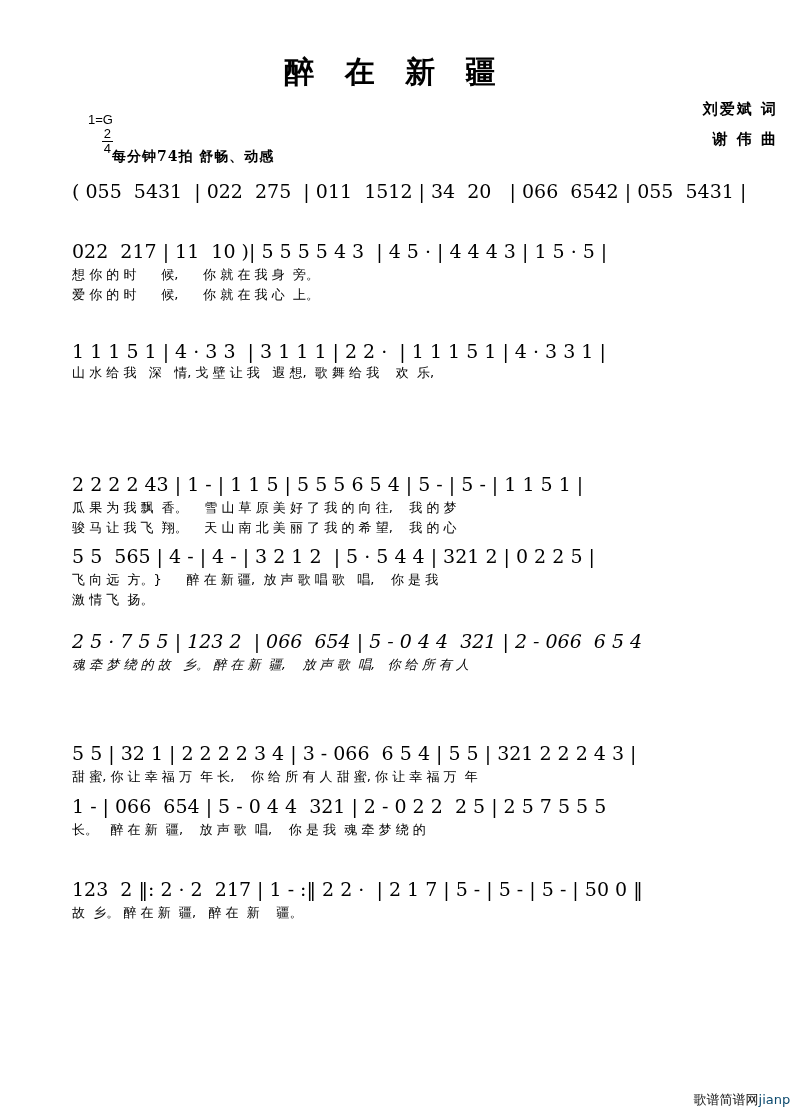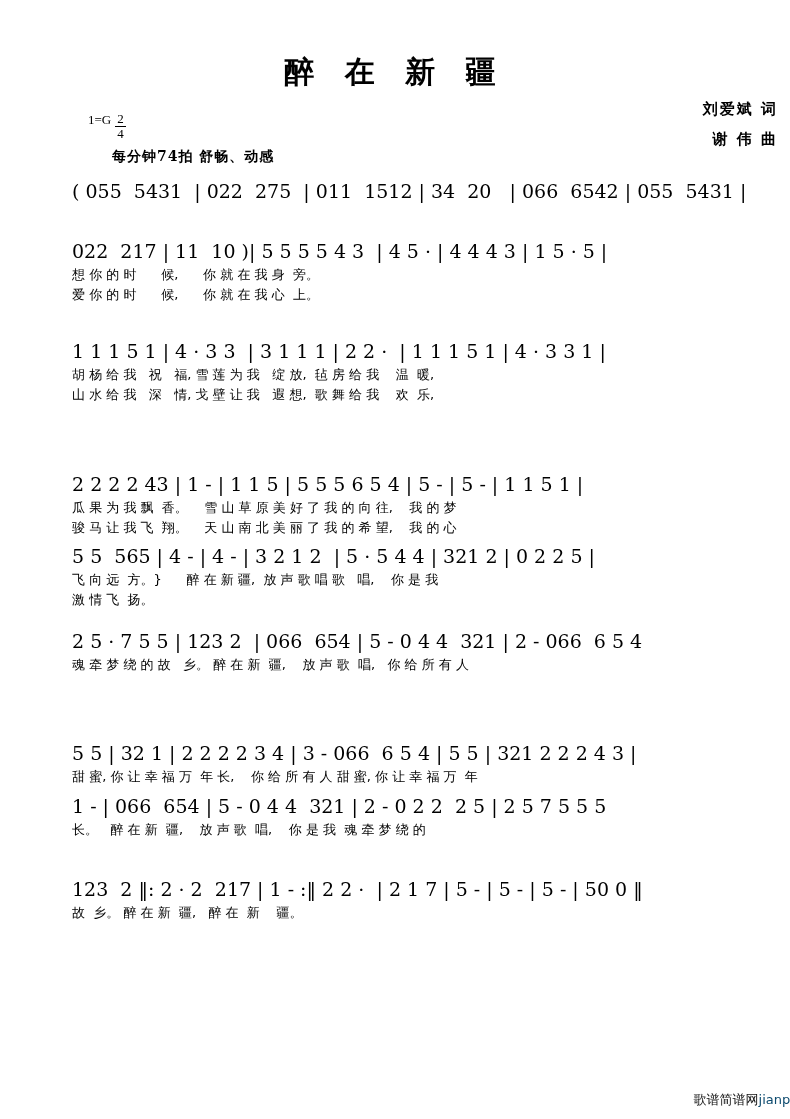--- a/index.html
+++ b/index.html
@@ -26,22 +26,22 @@
     position:absolute;right:52px;
     font-family:"DejaVu Serif","Liberation Serif",serif;
     font-size:15px;font-weight:bold;letter-spacing:2px;text-align:right;
   }
   .credit.c1{top:100px;}
   .credit.c2{top:130px;}
 
   
   .keysig{
     position:absolute;left:88px;top:112px;
-    font-size:13px;font-family:Liberation Serif, serif;
-    display:flex;align-items:flex-start;
+    font-size:13px;font-family:Liberation Sans, sans-serif;
+    display:flex;align-items:flex-end;flex-direction:column;
   }
   .keysig .frac{
     display:inline-block;text-align:center;line-height:1.05;
     margin-left:4px;font-size:13px;
   }
   .keysig .frac .num{display:block;border-bottom:1px solid #000;padding:0 2px;}
   .keysig .frac .den{display:block;padding:0 2px;}
 
   .tempo{
     position:absolute;left:68px;top:148px;
@@ -104,37 +104,36 @@
   </div>
 
   <div class="system" style="top:240px;">
     <div class="notes">022  217 | 11  10 )| 5 5 5 5 4 3  | 4 5 · | 4 4 4 3 | 1 5 · 5 |</div>
     <div class="lyric">想 你 的 时      候,      你 就 在 我 身  旁。</div>
     <div class="lyric l2">爱 你 的 时      候,      你 就 在 我 心  上。</div>
   </div>
 
   <div class="system" style="top:340px;">
     <div class="notes">1 1 1 5 1 | 4 · 3 3  | 3 1 1 1 | 2 2 ·  | 1 1 1 5 1 | 4 · 3 3 1 |</div>
-    <div class="lyric">胡 杨 给 我   祝   福, 雪 莲 为 我   绽 放,  毡 房 给 我    温  暖,</div>
     <div class="lyric l2">山 水 给 我   深   情, 戈 壁 让 我   遐 想,  歌 舞 给 我    欢  乐,</div>
   </div>
 
   <div class="system" style="top:437px;margin-top:36px;">
     <div class="notes">2 2 2 2 43 | 1 - | 1 1 5 | 5 5 5 6 5 4 | 5 - | 5 - | 1 1 5 1 |</div>
     <div class="lyric">瓜 果 为 我 飘  香。    雪 山 草 原 美 好 了 我 的 向 往,    我 的 梦</div>
     <div class="lyric l2">骏 马 让 我 飞  翔。    天 山 南 北 美 丽 了 我 的 希 望,    我 的 心</div>
   </div>
 
   <div class="system" style="top:545px;">
     <div class="notes">5 5  565 | 4 - | 4 - | 3 2 1 2  | 5 · 5 4 4 | 321 2 | 0 2 2 5 |</div>
     <div class="lyric">飞 向 远  方。}      醉 在 新 疆,  放 声 歌 唱 歌   唱,    你 是 我</div>
     <div class="lyric l2">激 情 飞  扬。</div>
   </div>
 
-  <div class="system" style="top:630px;">
+  <div class="system" style="top:630px;font-style:italic;">
     <div class="notes">2 5 · 7 5 5 | 123 2  | 066  654 | 5 - 0 4 4  321 | 2 - 066  6 5 4</div>
     <div class="lyric">魂 牵 梦 绕 的 故   乡。 醉 在 新  疆,    放 声 歌  唱,   你 给 所 有 人</div>
   </div>
 
   <div class="system" style="top:712px;margin-top:30px;">
     <div class="notes">5 5 | 32 1 | 2 2 2 2 3 4 | 3 - 066  6 5 4 | 5 5 | 321 2 2 2 4 3 |</div>
     <div class="lyric">甜 蜜, 你 让 幸 福 万  年 长,    你 给 所 有 人 甜 蜜, 你 让 幸 福 万  年</div>
   </div>
 
   <div class="system" style="top:795px;">

